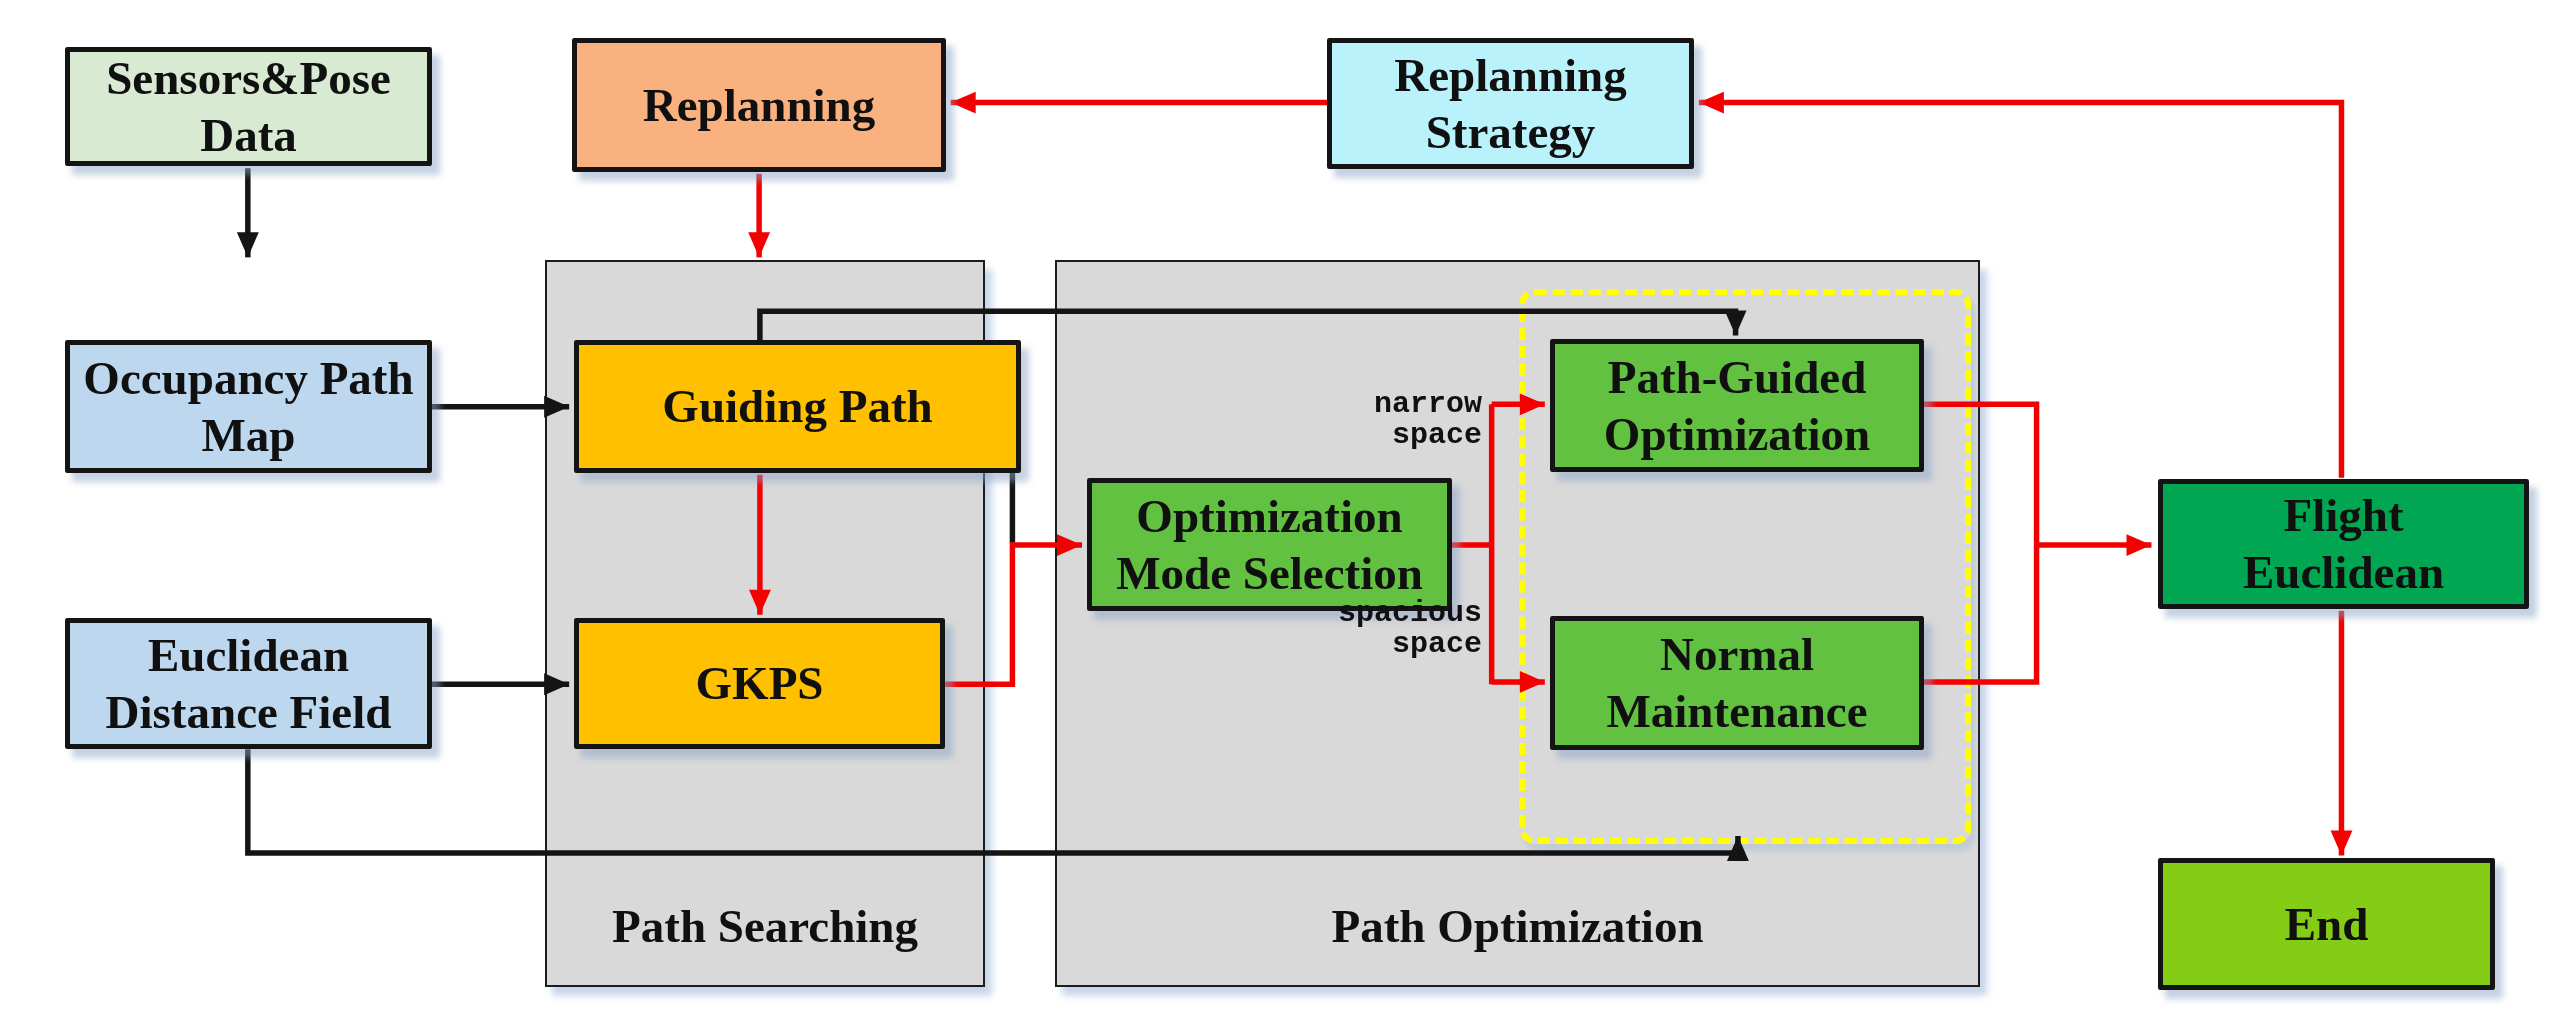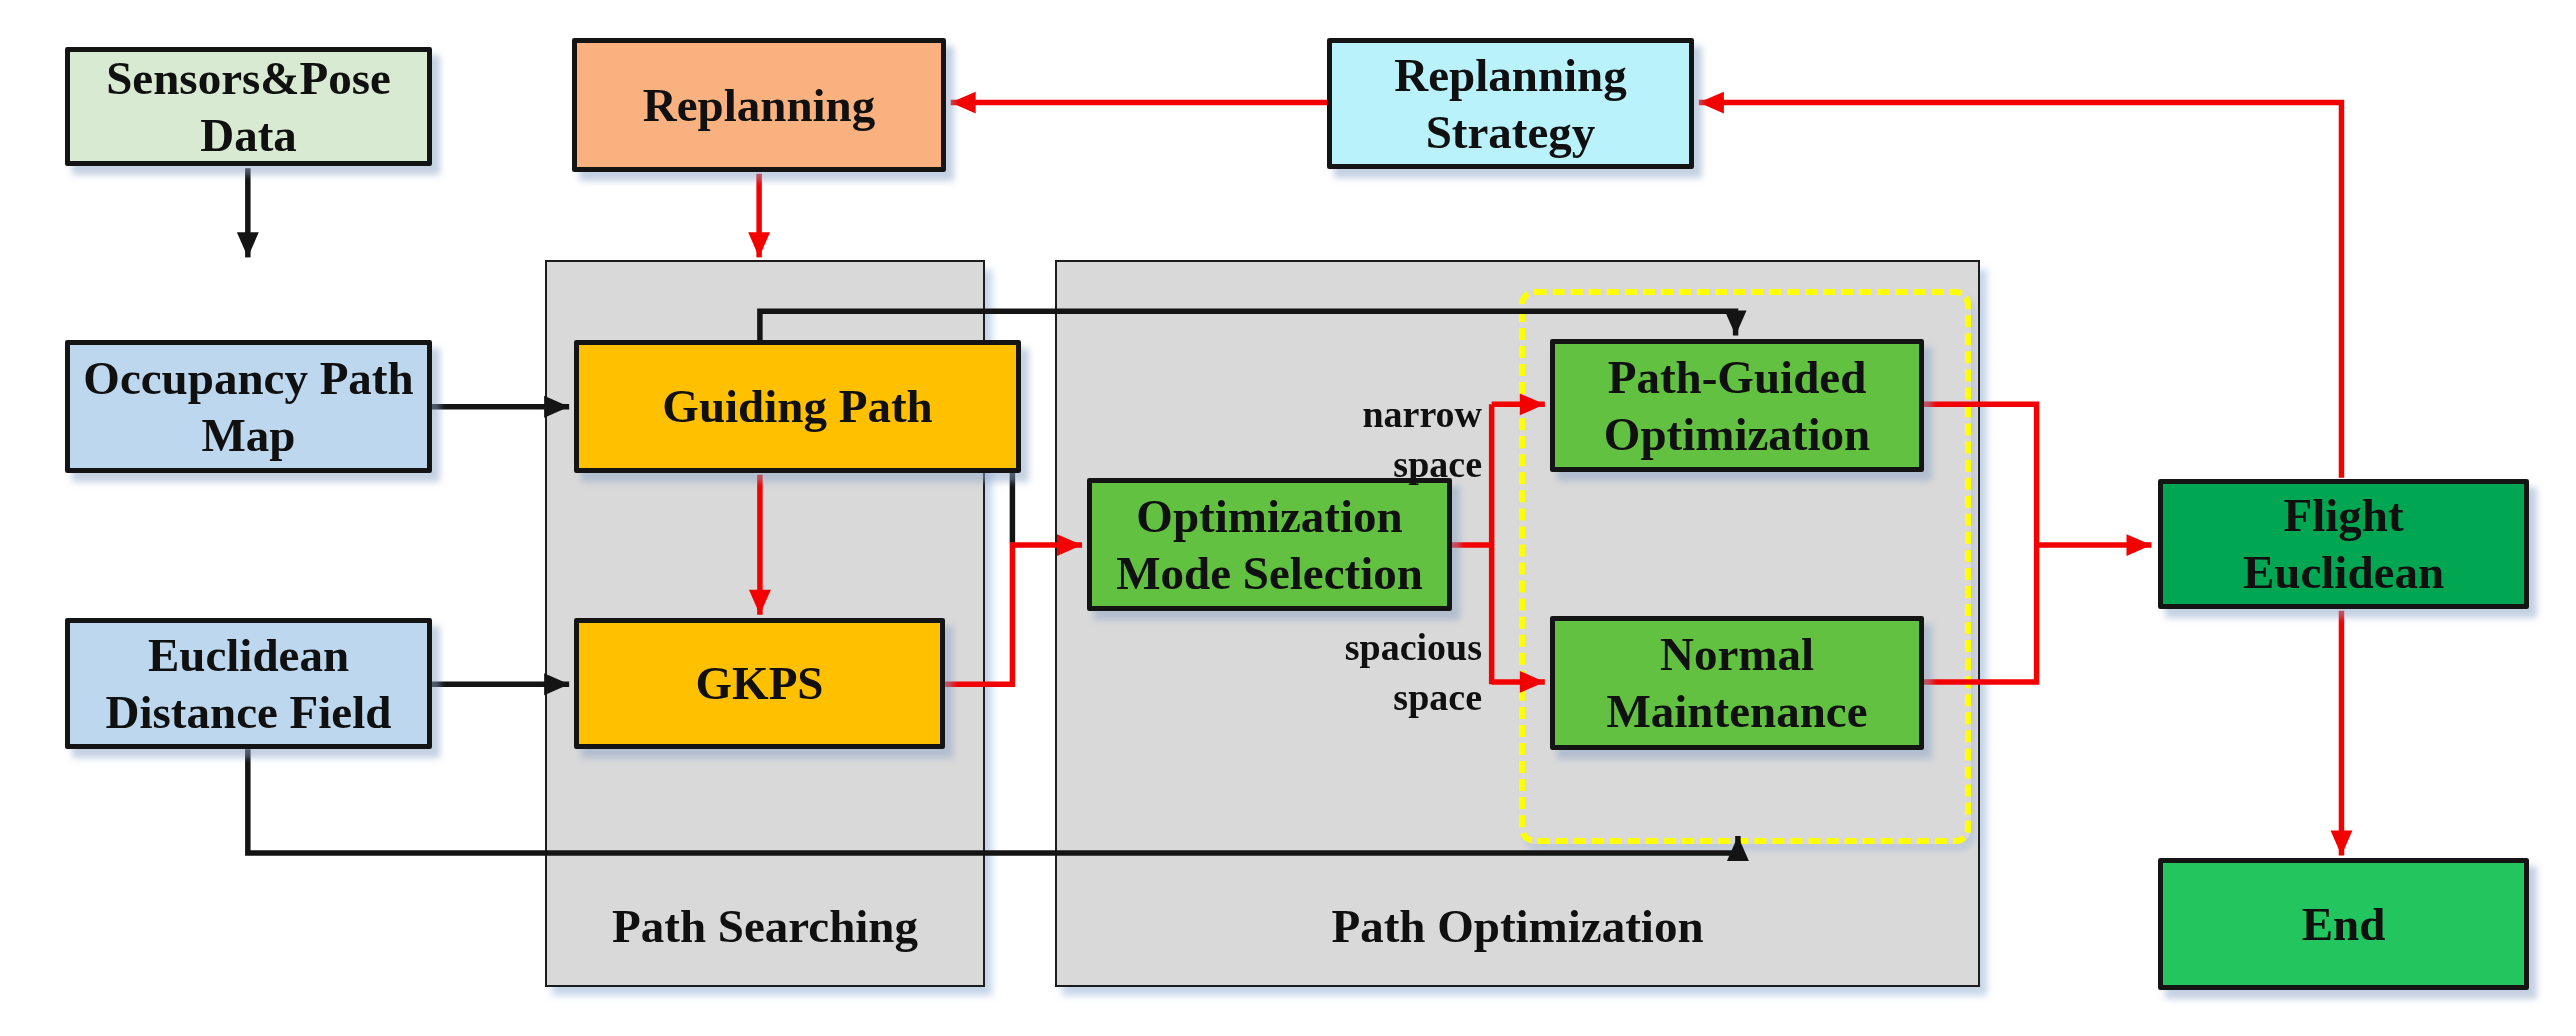--- a/index.html
+++ b/index.html
@@ -48,22 +48,23 @@
     box-sizing:border-box;
   }
   .nlabel{
     white-space:pre-line;
     text-align:center;
     font-size:47px;line-height:57px;
   }
   .elabel{
     position:absolute;
     white-space:pre-line;
-    font-size:38px;line-height:50px;
+    font-size:30px;line-height:31px;
     z-index:5;
+    font-family:Liberation Mono, monospace;
   }
   .elabel.right{text-align:right;}
   .elabel.center{text-align:center;}
 </style>
 </head>
 <body>
 
 <div class="canvas">
 
   <div class="panel" style="left:545px;top:260px;width:436px;height:723px;">
@@ -139,23 +140,23 @@
 Optimization</span>
   </div>
   <div class="node" style="left: 1550px; top: 616px; width: 374px; height: 134px; background: rgb(98, 193, 64);">
     <span class="nlabel">Normal
 Maintenance</span>
   </div>
   <div class="node" style="left: 2158px; top: 479px; width: 371px; height: 130px; background: rgb(0, 166, 81);">
     <span class="nlabel">Flight
 Euclidean</span>
   </div>
-  <div class="node" style="left: 2158px; top: 858px; width: 371px; height: 132px; background: #22c55e;">
+  <div class="node" style="left: 2158px; top: 858px; width: 337px; height: 132px; background: #84cc16;">
     <span class="nlabel">End</span>
   </div>
 
   <div class="elabel right" style="left:1290px;top:389px;width:192px;">narrow
 space</div>
-  <div class="elabel right" style="left:1290px;top:622px;width:192px;">spacious
+  <div class="elabel right" style="left:1290px;top:598px;width:192px;">spacious
 space</div>
 
 </div>
 
 
 </body></html>

